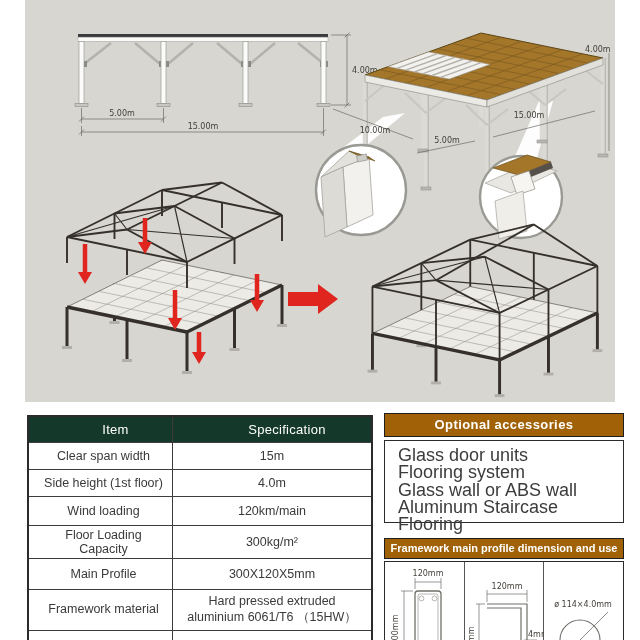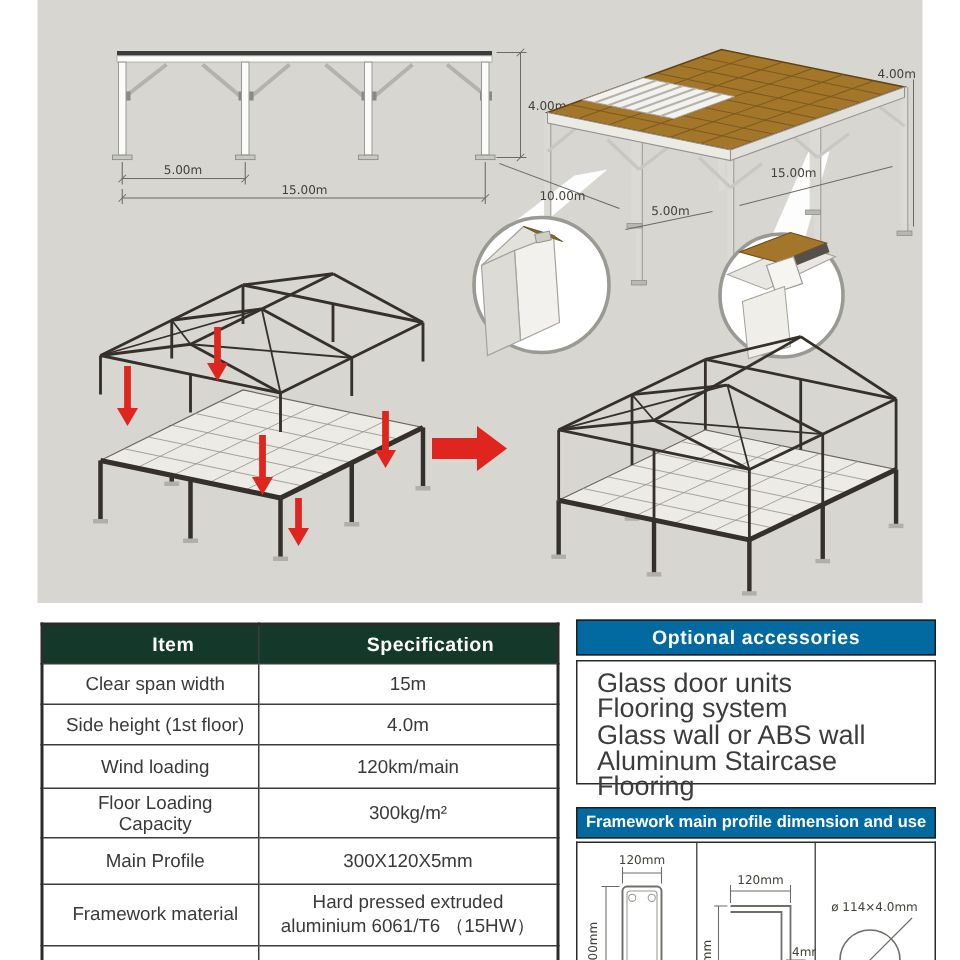--- a/index.html
+++ b/index.html
@@ -19,33 +19,33 @@
   .dim-t { font-size:8px; }
 
   
   .spec-table {
     position:absolute; left:27px; top:415px; width:346px;
     border:2px solid #2b2b2b; border-collapse:collapse; background:#fff;
     font-size:12.5px;
   }
   .spec-table td, .spec-table th { border:1.2px solid #3c3c3c; text-align:center; vertical-align:middle; padding:2px 6px; }
   .spec-table th {
-    background:#14382a; color:#fff; font-size:13px; font-weight:bold;
+    background:#14382a; color:#fff; font-size:13px; font-weight:normal;
     height:26px; letter-spacing:0.3px;padding-left:36px;
   }
   .spec-table td.item { width:42%;padding-left:12px; }
   .r28 td { height:27px; }
   .r30 td { height:29px; }
   .r32 td { height:31px; }
   .r42 td { height:41px; line-height:1.25; }
   .rcut td { height:30px; }
 
   
   .green-head {
-    background:#0369a1; color:#fff; font-weight:bold; text-align:center;
+    background:#a16207; color:#fff; font-weight:bold; text-align:center;
     border:1.5px solid #1e1e1e;
   }
   .acc-head { position:absolute; left:384px; top:413px; width:240px; height:24px; font-size:13px; line-height:22px; letter-spacing:0.4px; }
   .acc-body {
     position:absolute; left:384px; top:440px; width:240px; height:83px;
     border:1.5px solid #2b2b2b; background:#fff; padding:6px 0 0 13px;
     font-size:18px; color:#3c3c3c;
   }
   .acc-body div { line-height:17px; }
   .acc-body div:nth-child(2) { margin-bottom:1px; }

